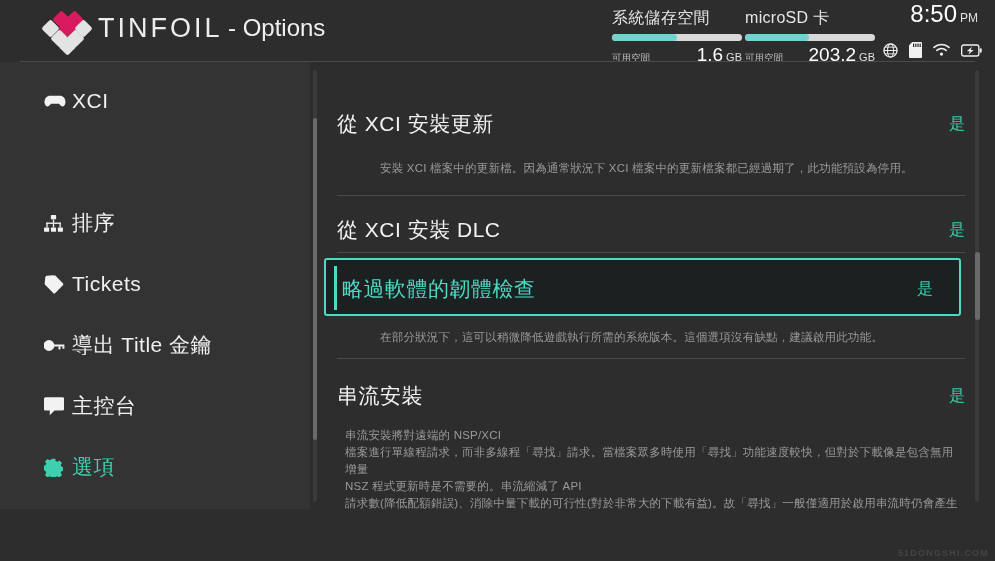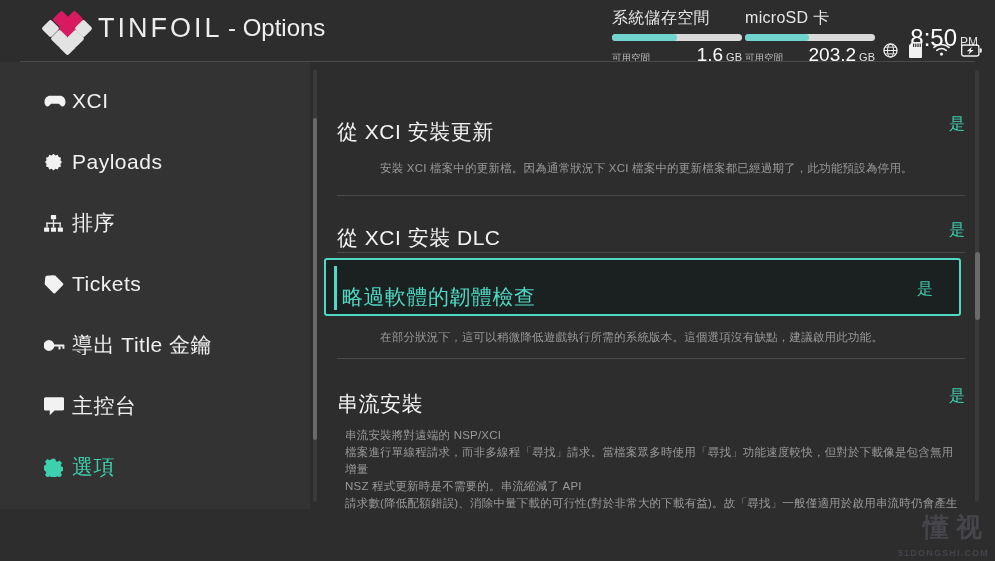--- a/index.html
+++ b/index.html
@@ -31,21 +31,21 @@
   .storage .bar { margin-top:5px; width:130px; height:7px; background:#d9d9d9; border-radius:4px; overflow:hidden; }
   .storage .fill { height:100%; background:#6fd4cd; border-radius:4px; }
   .storage .row { margin-top:4px; display:flex; align-items:baseline; width:130px;text-align:right; }
   .storage .free { font-size:9.5px; color:#bdbdbd; }
   .storage .amt { margin-left:auto; font-size:19px; color:#ffffff; font-weight:400; line-height:1; }
   .storage .unit { font-size:11px; color:#e0e0e0; margin-left:3px; }
 
   #storage-system { left:612px; }
   #storage-sd { left:745px; }
 
-  .clock { position:absolute; right:17px; top:26px; text-align:right; }
+  .clock { position:absolute; right:17px; top:2px; text-align:right; }
   .clock .t { font-size:24px; color:#fff; font-weight:400; line-height:1; }
   .clock .ampm { font-size:12px; color:#e0e0e0; margin-left:3px; }
 
   .statusicons { position:absolute; right:13px; top:42px; display:flex; gap:11px; align-items:center; }
   .statusicons svg { display:block; }
 
   
   .sidebar { position:absolute; left:0; top:62px; width:310px; height:447px; background:#333333; }
   .side-item { position:absolute; left:44px; display:flex; align-items:center; height:34px; }
   .side-item .ic { width:28px; display:flex; align-items:center; justify-content:flex-start; }
@@ -54,21 +54,21 @@
   .side-item.active .ic svg path, .side-item.active .ic svg circle,
   .side-item.active .ic svg rect { fill:#3ecfae; }
   .side-item .ic svg path, .side-item .ic svg circle, .side-item .ic svg rect { fill:#f2f2f2; }
 
   .sb-track { position:absolute; left:313px; top:70px; width:4px; height:432px;
               background:#3a3a3a; border-radius:3px; }
   .sb-thumb { position:absolute; left:313px; width:4px; background:#6a6a6a; border-radius:3px; }
 
   
   .main { position:absolute; left:320px; top:62px; width:675px; height:447px; background:#2d2d2d; overflow:hidden; }
-  .opt-title { position:absolute; font-size:21px; color:#f2f2f2; letter-spacing:.5px;margin-top:8px; }
+  .opt-title { position:absolute; font-size:21px; color:#f2f2f2; letter-spacing:.5px; }
   .opt-value { position:absolute; right:30px; font-size:16px; color:#3ecfae; }
   .opt-desc { position:absolute; font-size:11.5px; color:#9a9a9a; line-height:17px; letter-spacing:.2px; }
   .divider { position:absolute; left:17px; width:628px; height:1px; background:#4a4a4a; }
 
   .sel-box { position:absolute; left:4px; width:637px; height:58px;
              background:#1b2121; border:2px solid #4fd8c3; border-radius:3px; }
   .sel-accent { position:absolute; left:8px; width:3px; height:44px; background:#4fd8c3; }
 
   .main-sb-track { position:absolute; left:975px; top:70px; width:4px; height:432px;
                    background:#3a3a3a; border-radius:3px; }
@@ -181,29 +181,20 @@
           <path d="M6.4 2.4h11.2c3 0 5.4 2.5 5.8 6 .3 2.6-.7 5.1-2.7 5.5-1.6.3-2.6-.8-3.6-2l-.8-1H7.7l-.8 1c-1 1.2-2 2.3-3.6 2-2-.4-3-2.9-2.7-5.5.4-3.5 2.8-6 5.8-6z"></path>
           <rect x="4.3" y="6.4" width="4.6" height="1.5" rx=".6" fill="#333"></rect>
           <rect x="5.8" y="4.9" width="1.6" height="4.5" rx=".6" fill="#333"></rect>
           <circle cx="16.4" cy="6.3" r="1.15" fill="#333"></circle>
           <circle cx="19.1" cy="8.5" r="1.15" fill="#333"></circle>
         </svg>
       </span>
       <span class="tx">XCI</span>
     </div>
 
-    <div class="side-item" style="top:83px;">
-      <span class="ic">
-        <svg width="19" height="19" viewBox="0 0 20 20">
-          <path d="M10 .8l2 1.7 2.5-.6.9 2.4 2.5.8-.6 2.5 1.6 2-1.6 2 .6 2.5-2.5.8-.9 2.4-2.5-.6-2 1.7-2-1.7-2.5.6-.9-2.4-2.5-.8.6-2.5-1.6-2 1.6-2-.6-2.5 2.5-.8.9-2.4 2.5.6z"></path>
-          <circle cx="10" cy="10" r="2.9" fill="#333"></circle>
-        </svg>
-      </span>
-      <span class="tx">Payloads</span>
-    </div>
 
     <div class="side-item" style="top:205px;">
       <span class="ic">
         <svg width="20" height="20" viewBox="0 0 20 20">
           <path d="M10.8 1.1 18.9 9.2a1.5 1.5 0 0 1 0 2.1l-7.6 7.6a1.5 1.5 0 0 1-2.1 0L1.1 10.8a1.5 1.5 0 0 1-.4-1.2l.6-6.4a1.5 1.5 0 0 1 1.4-1.4l6.4-.6a1.5 1.5 0 0 1 1.7.9z"></path>
           <circle cx="5.6" cy="5.6" r="1.5" fill="#333"></circle>
           <rect x="7.4" y="9.2" width="8.6" height="1.5" rx=".7" fill="#333" transform="rotate(45 11.7 10)"></rect>
         </svg>
       </span>
       <span class="tx">Tickets</span>
@@ -303,17 +294,16 @@
   <div class="footer">
 
     
 
     
 
     
   </div>
 
   <div class="wm">
-    <div class="wm-text">懂视</div>
     <div class="wm-sub">51DONGSHI.COM</div>
   </div>
 
 </div>
 
 </body></html>

